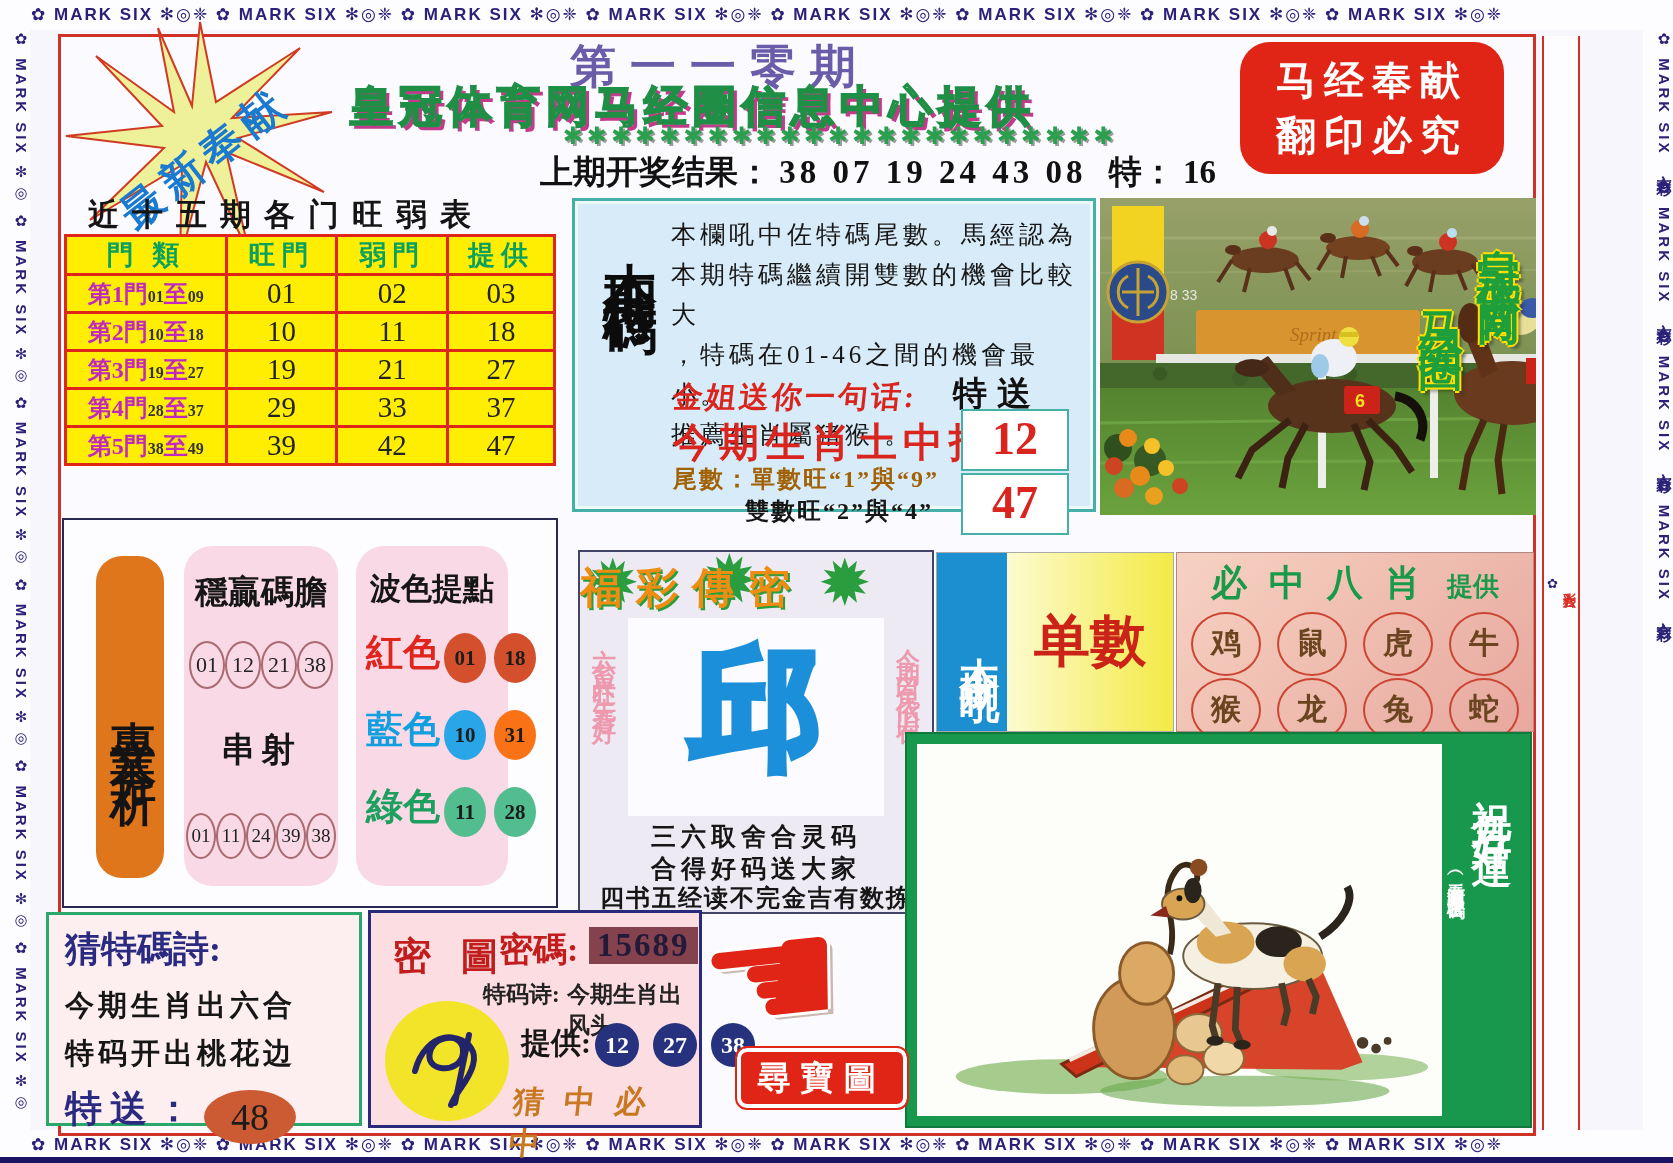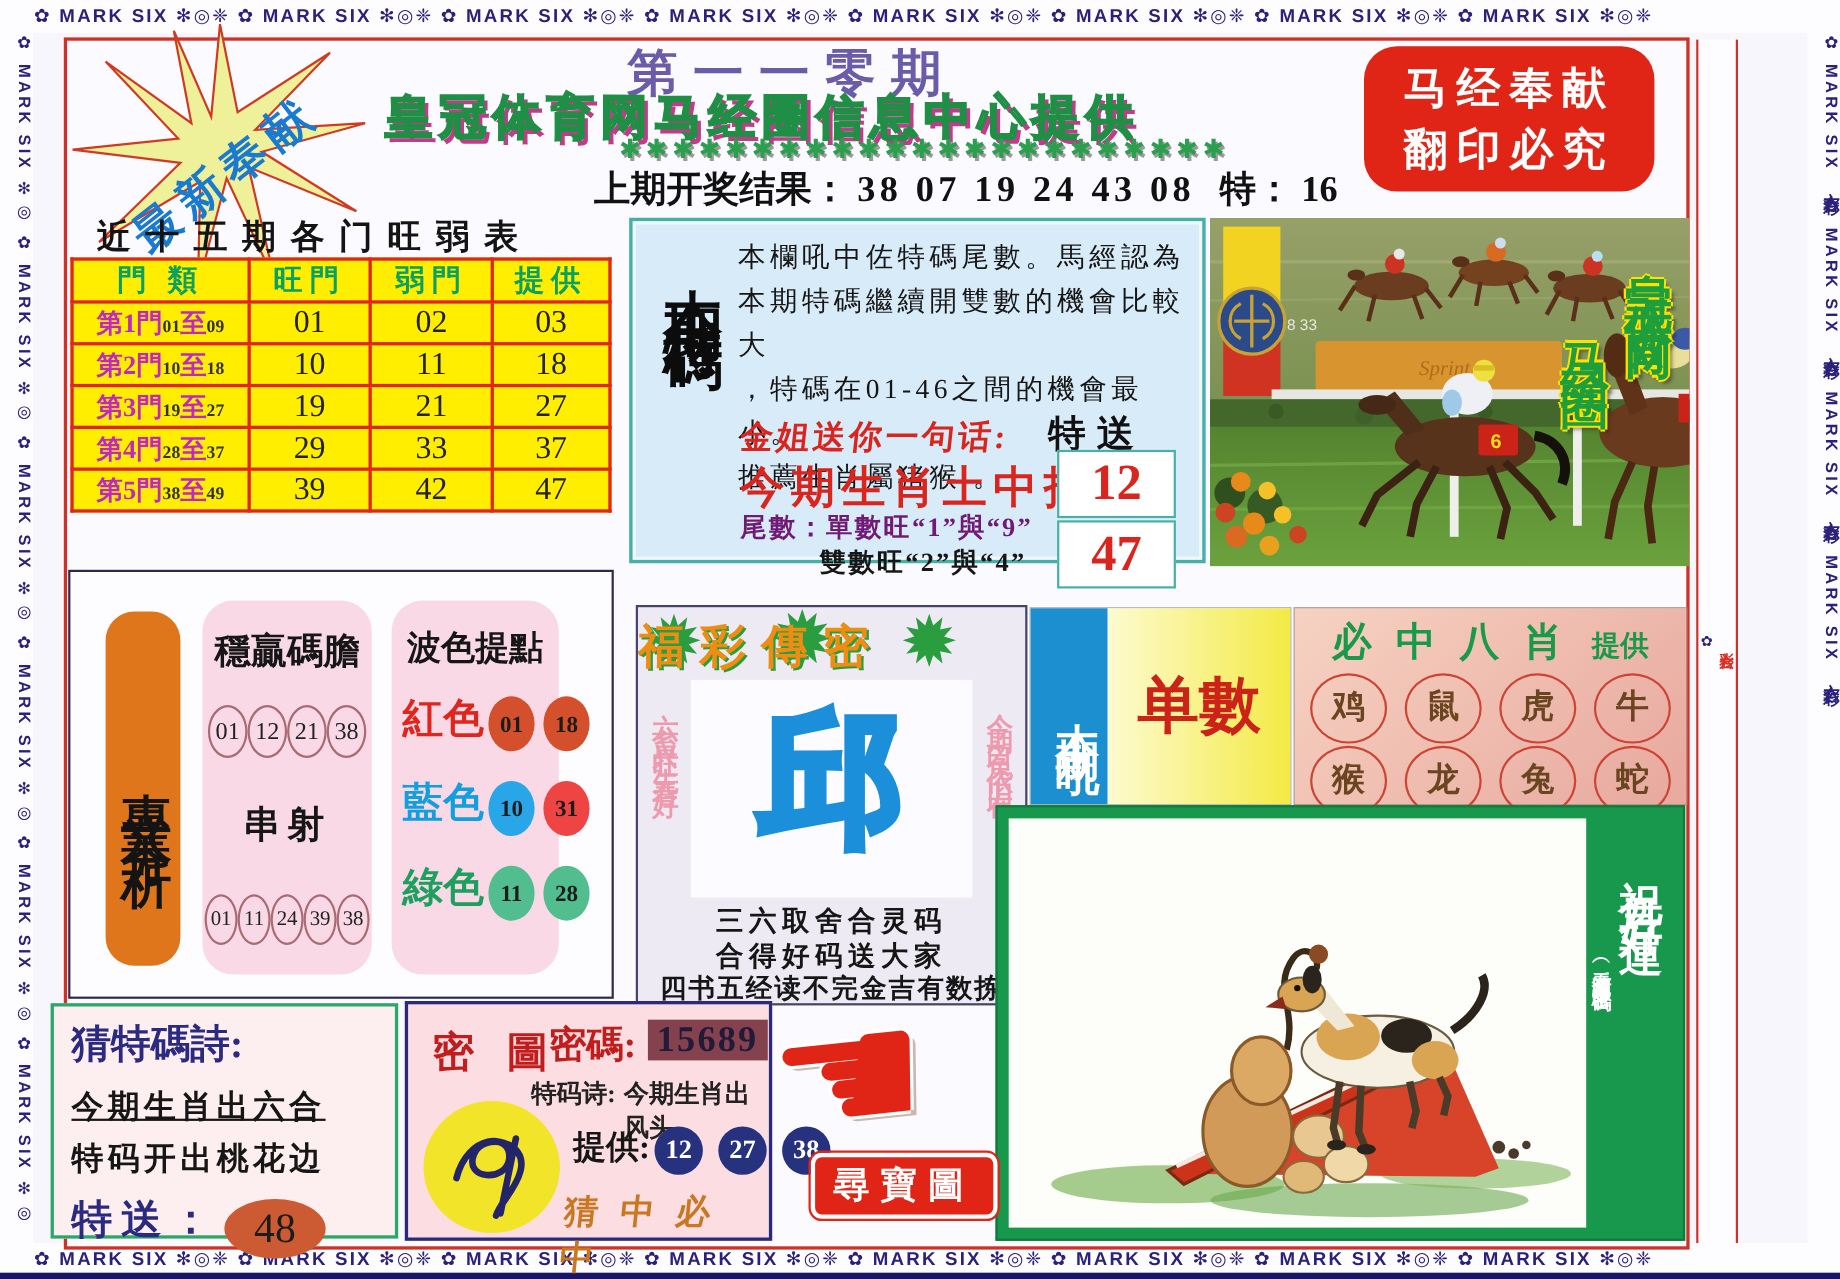--- a/index.html
+++ b/index.html
@@ -130,21 +130,21 @@
     <div>本欄吼中佐特碼尾數。馬經認為</div>
     <div>本期特碼繼續開雙數的機會比較大</div>
     <div>，特碼在01-46之間的機會最小。</div>
     <div>推薦生肖屬猪猴 。</div>
   </div>
   <div class="abs" style="left:98px;top:176px;font-size:30px;font-weight:bold;color:#d9251d;letter-spacing:3px;transform:skewX(-6deg);">金姐送你一句话:</div>
   <div class="abs" style="left:378px;top:170px;font-size:34px;font-weight:bold;color:#111;letter-spacing:10px;">特送</div>
   <div class="abs" style="left:98px;top:214px;font-size:40px;font-weight:bold;color:#d9251d;letter-spacing:6px;">今期生肖土中找</div>
   <div class="abs tsbox" style="left:386px;top:208px;">12</div>
   <div class="abs tsbox" style="left:386px;top:272px;">47</div>
-  <div class="abs" style="left:98px;top:262px;font-size:24px;font-weight:bold;color:#701a75;letter-spacing:2px;">尾數：單數旺“1”與“9”</div>
+  <div class="abs" style="left:98px;top:262px;font-size:24px;font-weight:bold;color:#a16207;letter-spacing:2px;">尾數：單數旺“1”與“9”</div>
   <div class="abs" style="left:170px;top:272px;margin-top:22px;font-size:24px;font-weight:bold;color:#161616;letter-spacing:2px;">雙數旺“2”與“4”</div>
 </div>
 
 <div class="abs" style="left:1100px;top:198px;width:436px;height:317px;overflow:hidden;">
   <svg width="436" height="317" viewBox="0 0 436 317">
     <defs>
       <linearGradient id="trk" x1="0" y1="0" x2="0" y2="1">
         <stop offset="0" stop-color="#97a069"></stop>
           <stop offset="1" stop-color="#77904f"></stop>
       </linearGradient>
@@ -264,21 +264,21 @@
   <div class="abs pinkbox" style="left:292px;top:26px;width:152px;height:340px;">
     <div style="margin-top:22px;text-align:center;font-size:31px;font-weight:bold;color:#161616;">波色提點</div>
     <div style="margin:18px 0 0 10px;white-space:nowrap;">
       <span style="font-size:37px;font-weight:bold;color:#e0251d;">紅色</span>
       <span class="oval fill" style="width:42px;height:50px;line-height:50px;font-size:21px;background:#d4502c;">01</span>
       <span class="oval fill" style="width:42px;height:50px;line-height:50px;font-size:21px;background:#d4502c;margin-left:4px;">18</span>
     </div>
     <div style="margin:22px 0 0 10px;white-space:nowrap;">
       <span style="font-size:37px;font-weight:bold;color:#129fdf;">藍色</span>
       <span class="oval fill" style="width:42px;height:50px;line-height:50px;font-size:21px;background:#29a6e8;">10</span>
-      <span class="oval fill" style="width:42px;height:50px;line-height:50px;font-size:21px;background:#ef4444;margin-left:4px;">31</span>
+      <span class="oval fill" style="width:42px;height:50px;line-height:50px;font-size:21px;background:#f97316;margin-left:4px;">31</span>
     </div>
     <div style="margin:22px 0 0 10px;white-space:nowrap;font-family:Liberation Serif, serif;">
       <span style="font-size:37px;font-weight:bold;color:#1d9f5f;">綠色</span>
       <span class="oval fill" style="width:42px;height:50px;line-height:50px;font-size:21px;background:#52bd8e;">11</span>
       <span class="oval fill" style="width:42px;height:50px;line-height:50px;font-size:21px;background:#52bd8e;margin-left:4px;">28</span>
     </div>
   </div>
 </div>
 
 <div class="abs" style="left:578px;top:550px;width:352px;height:360px;border:2px solid #44446a;background:#edeaf3;overflow:hidden;">
@@ -366,21 +366,21 @@
     </svg>
   </div>
   <div style="width:78px;position:relative;">
     <div class="abs vert" style="left:22px;top:24px;height:250px;font-size:40px;font-weight:bold;color:#fff;letter-spacing:16px;">祝君好運</div>
     <div class="abs vert" style="left:2px;top:120px;height:250px;font-size:18px;font-weight:bold;color:#fff;letter-spacing:4px;">（看清圖中密碼）</div>
   </div>
 </div>
 
 <div class="abs" style="left:46px;top:912px;width:316px;height:214px;border:3px solid #2aa86a;background:#fdeef0;box-sizing:border-box;padding:10px 16px;">
   <div style="font-size:36px;font-weight:bold;color:#2a2a80;">猜特碼詩:</div>
-  <div style="margin-top:12px;font-size:29px;font-weight:bold;color:#161616;letter-spacing:4px;text-decoration:underline;">今期生肖出六合</div>
+  <div style="margin-top:12px;font-size:29px;font-weight:bold;color:#161616;letter-spacing:4px;">今期生肖出六合</div>
   <div style="margin-top:8px;font-size:29px;font-weight:bold;color:#161616;letter-spacing:4px;">特码开出桃花边</div>
   <div style="margin-top:10px;white-space:nowrap;">
     <span style="font-size:37px;font-weight:bold;color:#2a2a80;letter-spacing:8px;">特送：</span>
     <span style="display:inline-block;background:#cc5b33;border-radius:50%;width:92px;height:54px;text-align:center;line-height:54px;
                  font-size:38px;color:#1c1c1c;vertical-align:middle;">48</span>
   </div>
 </div>
 
 <div class="abs" style="left:368px;top:910px;width:334px;height:218px;border:3px solid #2a2a7a;background:#fbdde2;box-sizing:border-box;">
   <div class="abs vert" style="left:22px;top:18px;height:120px;font-size:38px;font-weight:bold;color:#c21d1d;letter-spacing:10px;writing-mode:horizontal-tb;">密 圖</div>

